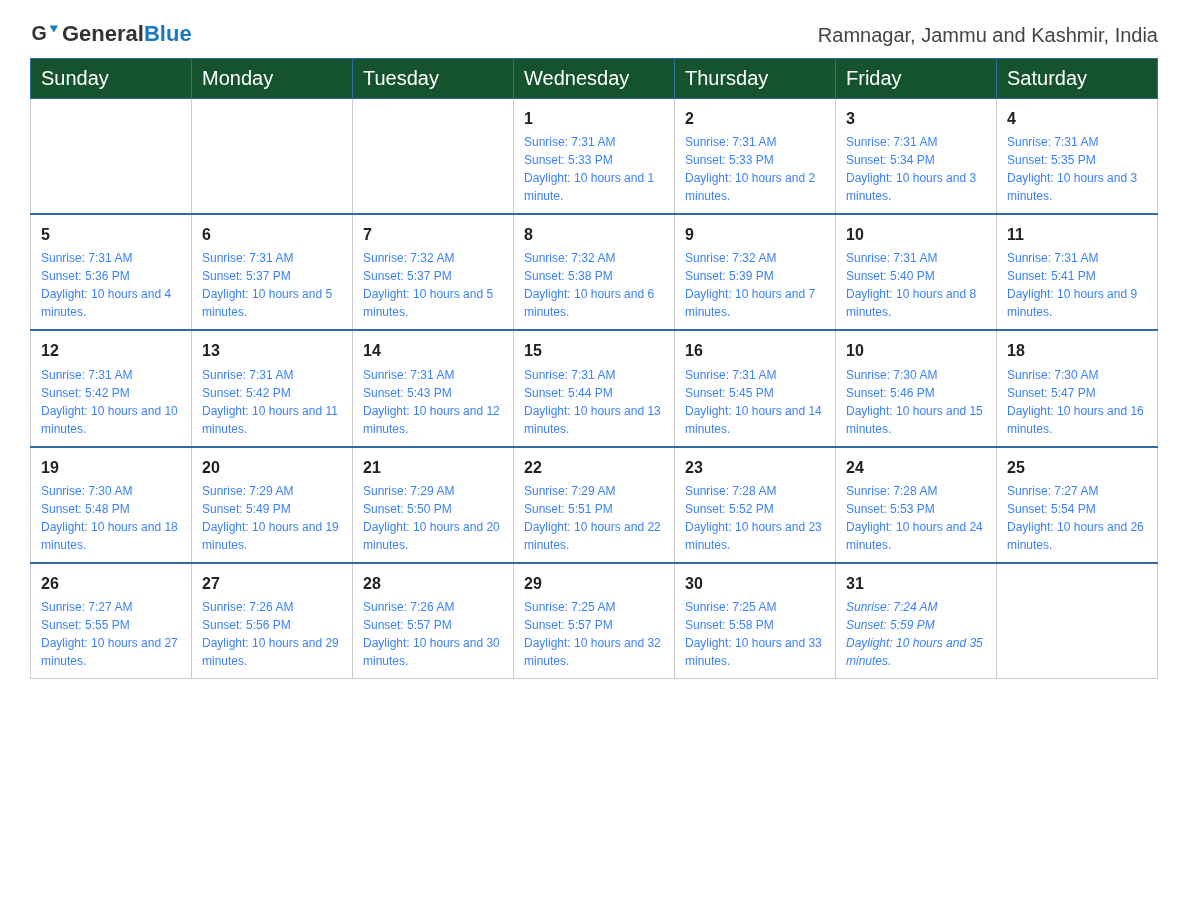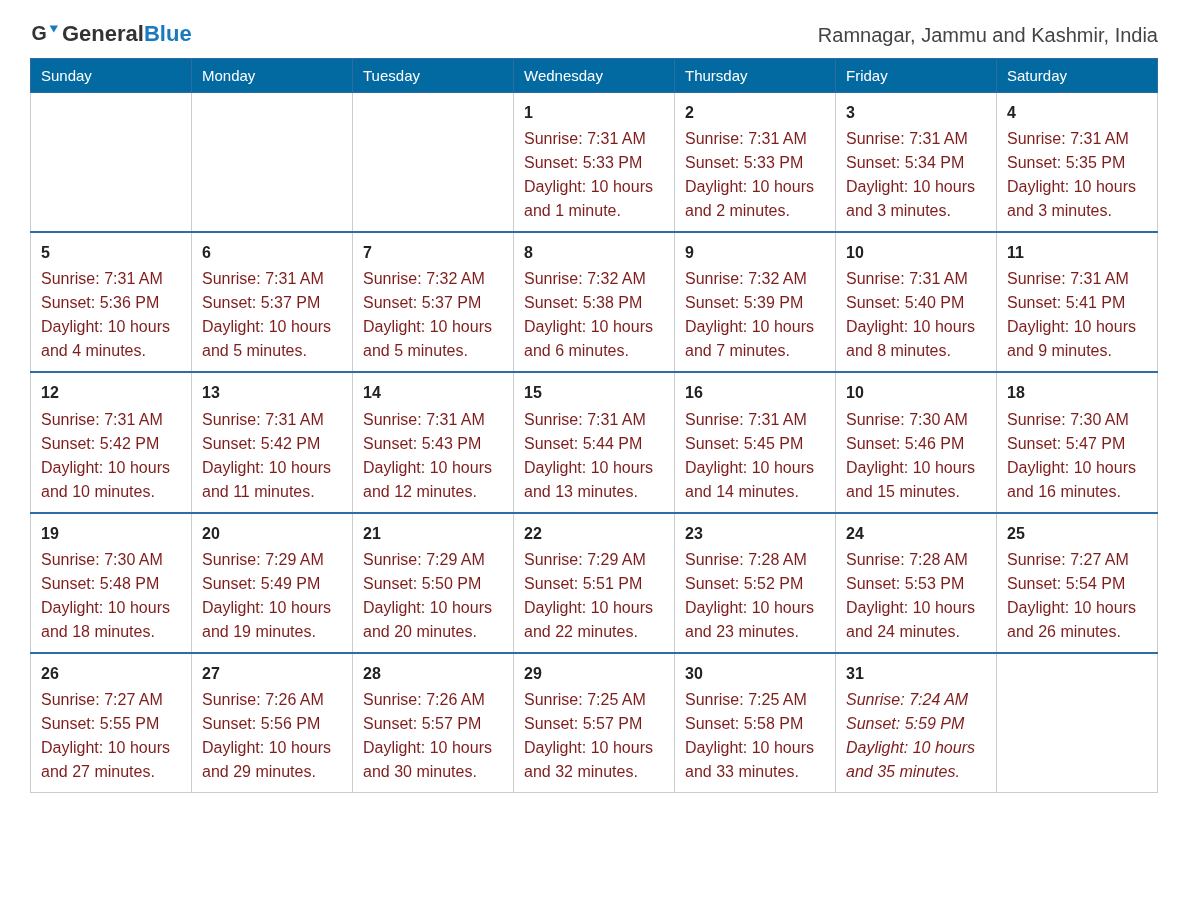--- a/index.html
+++ b/index.html
@@ -50,24 +50,24 @@
       color: #444;
       margin-top: 4px;
       margin-left: 12px;
     }
     .calendar {
       width: 100%;
       border-collapse: collapse;
       margin-top: 10px;
     }
     .calendar th {
-      background-color: #0369a1;
+      background-color: #14532d;
       color: #fff;
       padding: 8px 10px;
-      font-size: 15px;
+      font-size: 20px;
       font-weight: normal;
       text-align: left;
       border: 1px solid #2e6da4;
     }
     .calendar td {
       vertical-align: top;
       padding: 8px 10px;
       border: 1px solid #ccc;
       width: calc(100% / 7);
       min-height: 110px;
@@ -76,22 +76,22 @@
       line-height: 1.45;
     }
     .day-number {
       font-size: 16px;
       font-weight: bold;
       color: #222;
       display: block;
       margin-bottom: 3px;
     }
     .day-info {
-      font-size: 16px;
-      color: #7f1d1d;
+      font-size: 12px;
+      color: #3b82f6;
       line-height: 1.5;
     }
     .empty-cell {
       background: #fff;
     }
     .row-separator td {
       border-top: 2px solid #2e6da4;
     }
   </style>
 </head>

